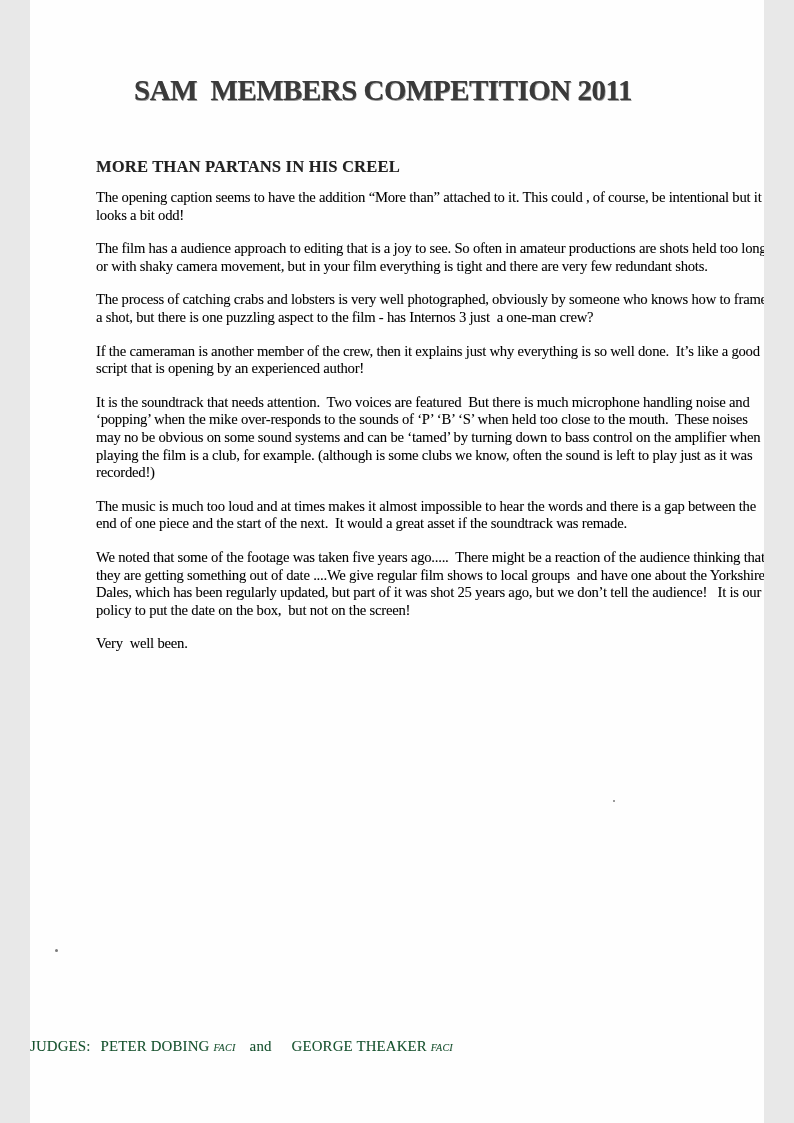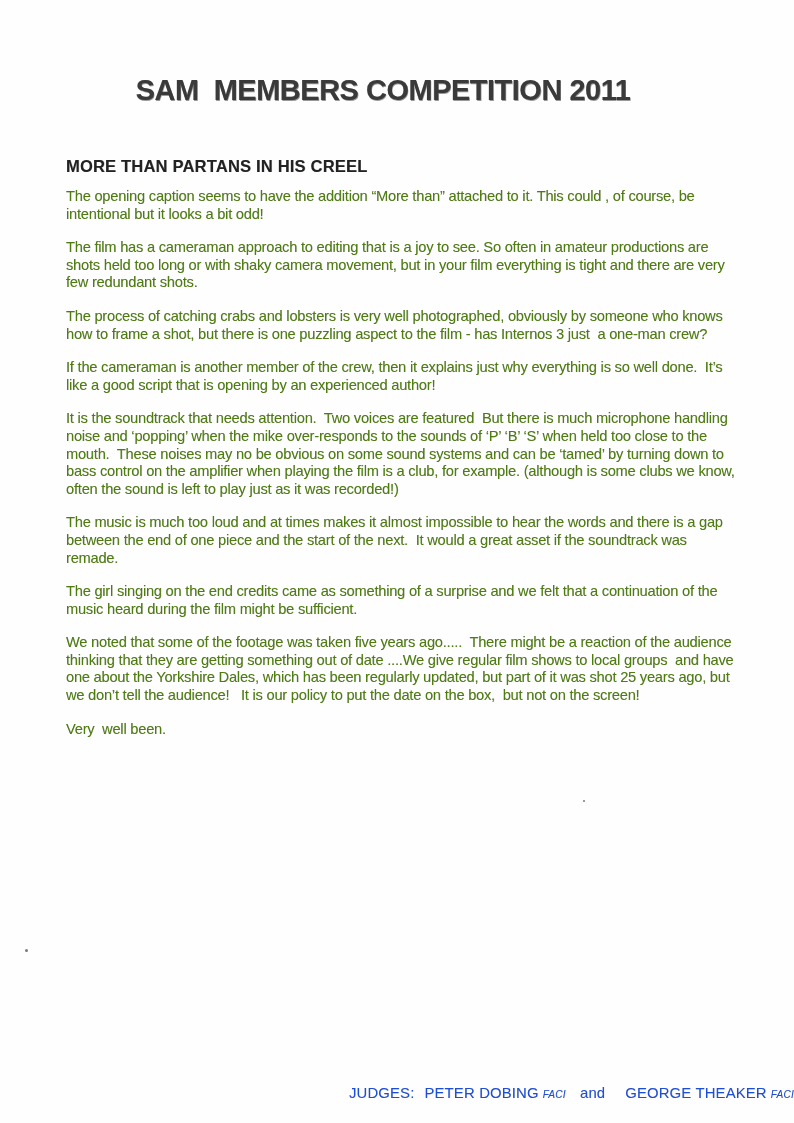--- a/index.html
+++ b/index.html
@@ -2,25 +2,25 @@
 <html><head>
 <meta charset="utf-8">
 <style>
   html, body {
     margin: 0;
     padding: 0;
     background: #e8e8e8;
   }
   .page {
     position: relative;
-    width: 794px;
+    width: 734px;
     height: 1123px;
     margin: 0 auto;
     background: #fefefe;
-    font-family: Liberation Sans, sans-serif;
+    font-family: Liberation Serif, serif;
     color: #1e1e1e;
     overflow: hidden;
   }
   .doc-title {
     margin: 0;
     padding-top: 74px;
     position: relative;
     left: -14px;
     text-align: center;
     font-size: 29px;
@@ -42,34 +42,33 @@
   .body-text {
     margin-left: 66px;
     width: 674px;
   }
   .body-text p {
     margin: 12px 0 16px 0;
     font-size: 14.6px;
     line-height: 17.6px;
     letter-spacing: -0.2px;
     white-space: pre-wrap;
-    color: #4d7c0f;
+    color: #000000;
     text-shadow: 0.3px 0.3px 0 rgba(40,40,40,0.25);
   }
   .judges-line {
     position: absolute;
     top: 1038px;
     left: 0;
     width: 100%;
-    text-align: right;
+    text-align: left;
     font-size: 14.8px;
     letter-spacing: 0.2px;
-    color: #1d4ed8;
+    color: #14532d;
     text-shadow: 0.3px 0.3px 0 rgba(40,40,40,0.25);
-    margin-top: 47px;
   }
   .judges-line .label { margin-right: 10px; }
   .judges-line .faci {
     font-size: 10px;
     font-style: italic;
     margin-left: 4px;
     letter-spacing: 0.3px;
   }
   .judges-line .conj { margin: 0 20px 0 14px; }
   .speck {
@@ -84,26 +83,25 @@
 <body>
 
 <div class="page">
 
   <h1 class="doc-title">SAM  MEMBERS COMPETITION 2011</h1>
 
   <h2 class="review-heading">MORE THAN PARTANS IN HIS CREEL</h2>
 
   <div class="body-text">
     <p>The opening caption seems to have the addition “More than” attached to it. This could , of course, be intentional but it looks a bit odd!</p>
-    <p>The film has a cameraman approach to editing that is a joy to see. So often in amateur productions are shots held too long or with shaky camera movement, but in your film everything is tight and there are very few redundant shots.</p>
+    <p>The film has a audience approach to editing that is a joy to see. So often in amateur productions are shots held too long or with shaky camera movement, but in your film everything is tight and there are very few redundant shots.</p>
     <p>The process of catching crabs and lobsters is very well photographed, obviously by someone who knows how to frame a shot, but there is one puzzling aspect to the film - has Internos 3 just  a one-man crew?</p>
     <p>If the cameraman is another member of the crew, then it explains just why everything is so well done.  It’s like a good script that is opening by an experienced author!</p>
     <p>It is the soundtrack that needs attention.  Two voices are featured  But there is much microphone handling noise and ‘popping’ when the mike over-responds to the sounds of ‘P’ ‘B’ ‘S’ when held too close to the mouth.  These noises may no be obvious on some sound systems and can be ‘tamed’ by turning down to bass control on the amplifier when playing the film is a club, for example. (although is some clubs we know, often the sound is left to play just as it was recorded!)</p>
     <p>The music is much too loud and at times makes it almost impossible to hear the words and there is a gap between the end of one piece and the start of the next.  It would a great asset if the soundtrack was remade.</p>
-    <p>The girl singing on the end credits came as something of a surprise and we felt that a continuation of the music heard during the film might be sufficient.</p>
     <p>We noted that some of the footage was taken five years ago.....  There might be a reaction of the audience thinking that they are getting something out of date ....We give regular film shows to local groups  and have one about the Yorkshire Dales, which has been regularly updated, but part of it was shot 25 years ago, but we don’t tell the audience!   It is our policy to put the date on the box,  but not on the screen!</p>
     <p>Very  well been.</p>
   </div>
 
   <div class="judges-line">
     <span class="label">JUDGES:</span><span>PETER DOBING</span><span class="faci">FACI</span><span class="conj">and</span><span>GEORGE THEAKER</span><span class="faci">FACI</span>
   </div>
 
   <span class="speck speck-1"></span>
   <span class="speck speck-2"></span>

